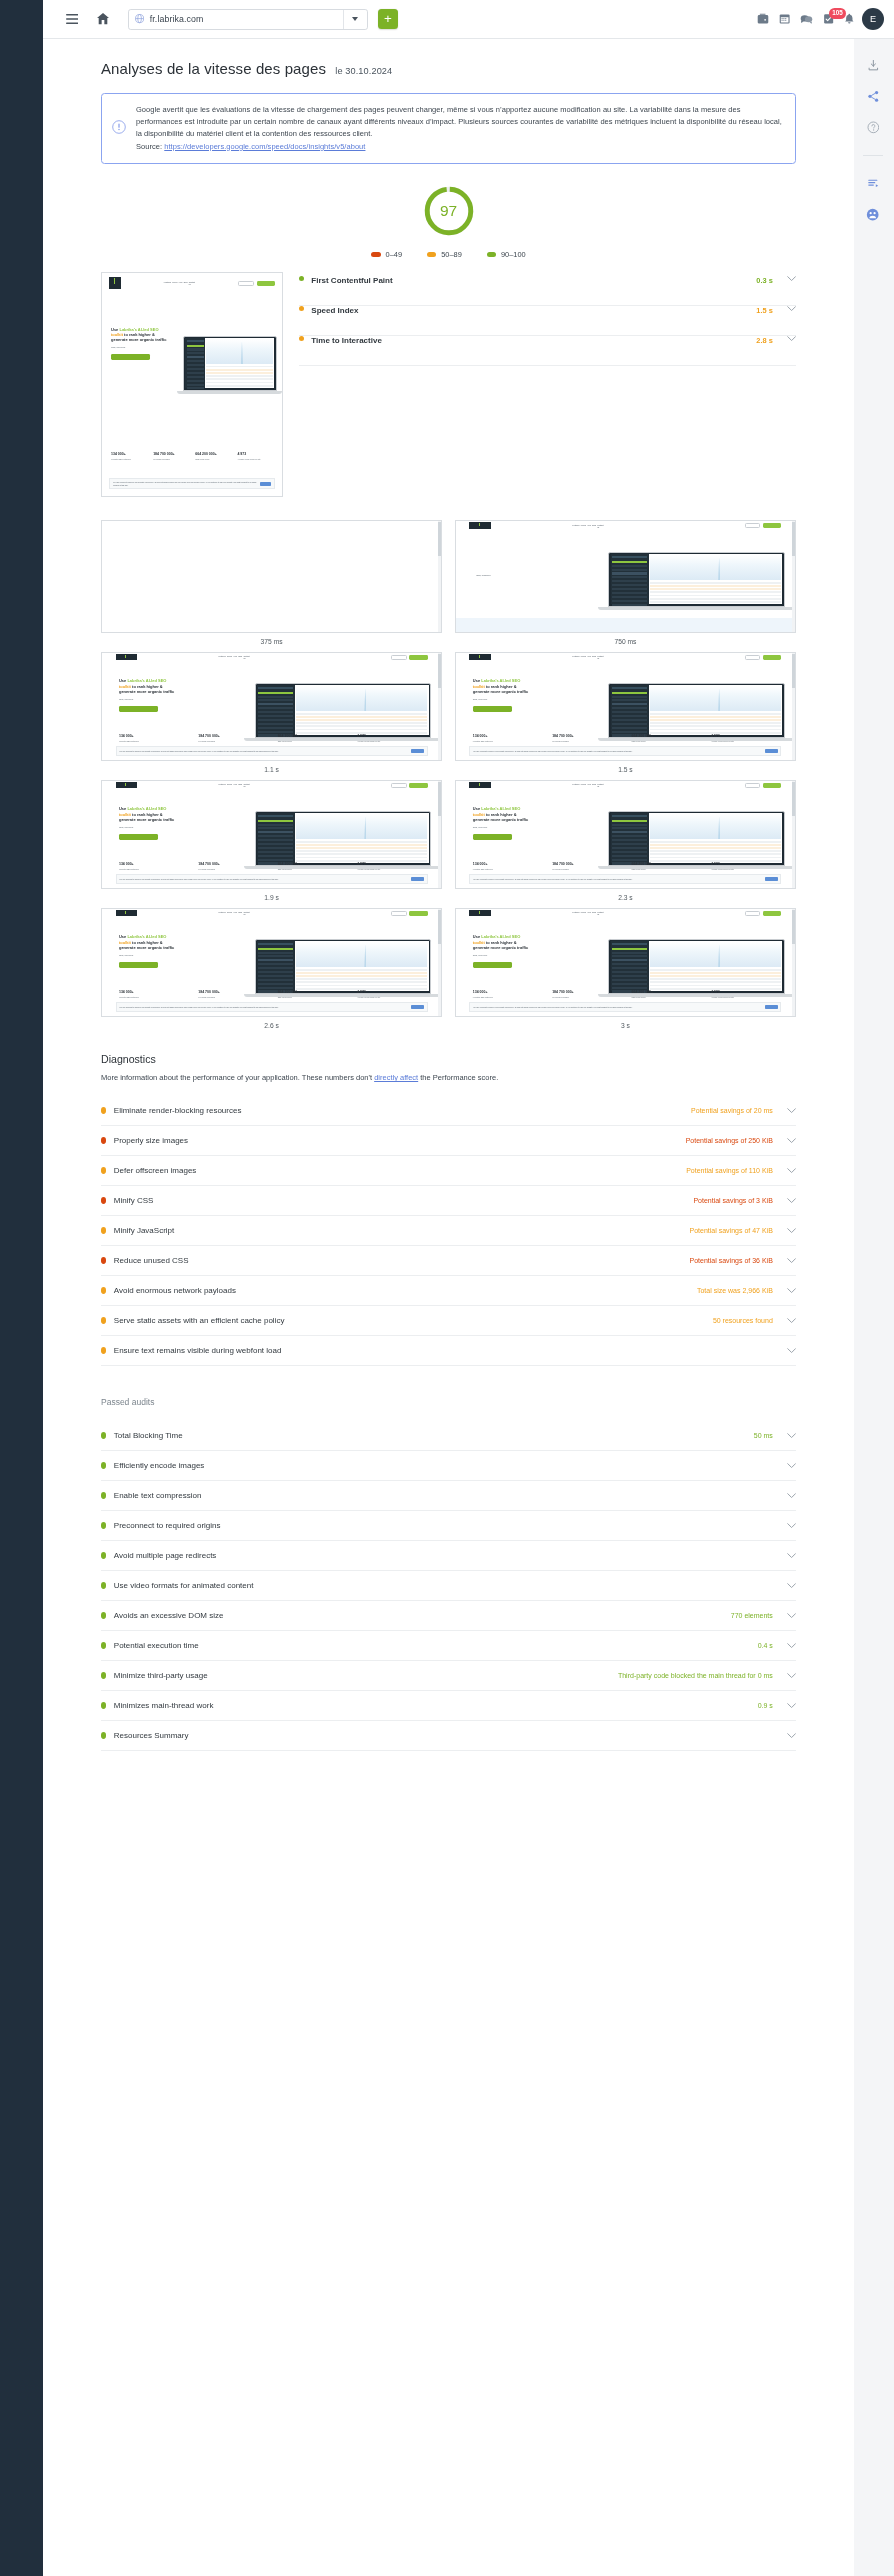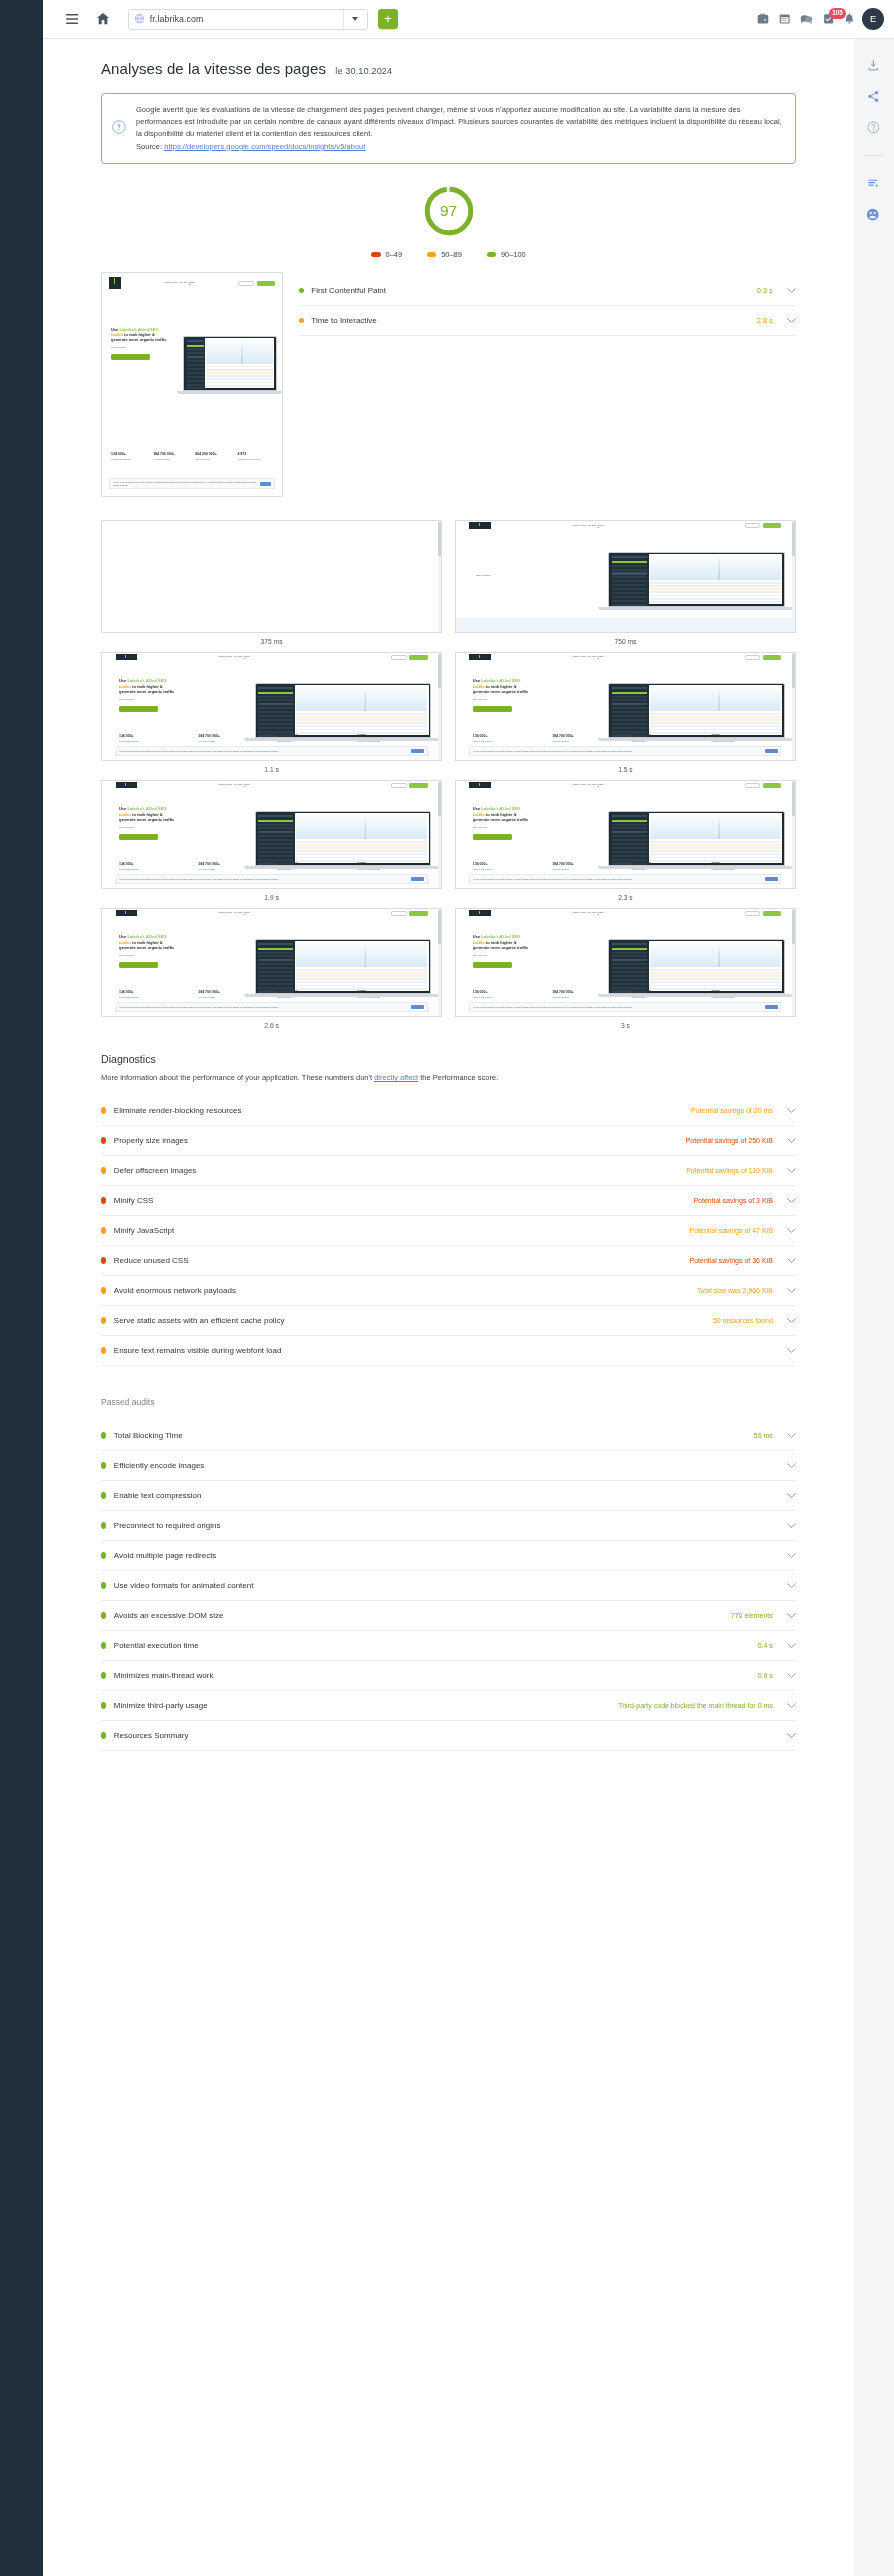--- a/index.html
+++ b/index.html
@@ -112,22 +112,22 @@
   
   .hero-row { margin-top: 12.7px; display: flex; gap: 15.5px; align-items: flex-start; }
   .hero-shot {
     width: 182px; height: 225px; border: 0.7px solid #d9dde1; background: #fff;
     position: relative; overflow: hidden; flex: 0 0 auto;
   }
 
   
   .metrics { flex: 1; margin-top: 4.2px; }
   .m-row {
-    display: flex; align-items: center; height: 30px; border-bottom: 0.7px solid #eceef0;
-    font-size: 8px; color: #32393f; cursor: pointer;
+    display: flex; height: 30px; border-bottom: 0.7px solid #eceef0;
+    font-size: 8px; color: #32393f; cursor: pointer; font-weight: bold;
   }
   .m-dot { width: 5px; height: 5px; border-radius: 50%; margin-right: 7.8px; flex: 0 0 auto; }
   .m-label { flex: 1; }
   .m-val { font-size: 7.4px; margin-right: 14px; }
   .chev { color: #9aa2aa; display:flex; }
 
   
   .strip { margin-top: 22.5px; }
   .strip-row { display: flex; gap: 12.7px; margin-bottom: 7px; }
   .cell { flex: 1; }
@@ -475,20 +475,30 @@
             <span class="m-label">First Contentful Paint</span>
             <span class="m-val" style="color:#7cb227">0.3 s</span>
             <span class="chev">
                 <svg width="9.2" height="5.6" viewBox="0 0 13 8">
                   <path d="M1 1l5.5 5.5L12 1" stroke="#9aa2aa" stroke-width="1.4" fill="none" stroke-linecap="round"></path>
                 </svg>
               </span>
           </div>
           <div class="m-row">
             <i class="m-dot" style="background:#f0a11e"></i>
+            <span class="m-label">Speed Index</span>
+            <span class="m-val" style="color:#f0a11e">1.5 s</span>
+            <span class="chev">
+                <svg width="9.2" height="5.6" viewBox="0 0 13 8">
+                  <path d="M1 1l5.5 5.5L12 1" stroke="#9aa2aa" stroke-width="1.4" fill="none" stroke-linecap="round"></path>
+                </svg>
+              </span>
+          </div>
+          <div class="m-row">
+            <i class="m-dot" style="background:#f0a11e"></i>
             <span class="m-label">Time to Interactive</span>
             <span class="m-val" style="color:#f0a11e">2.8 s</span>
             <span class="chev">
                 <svg width="9.2" height="5.6" viewBox="0 0 13 8">
                   <path d="M1 1l5.5 5.5L12 1" stroke="#9aa2aa" stroke-width="1.4" fill="none" stroke-linecap="round"></path>
                 </svg>
               </span>
           </div>
         </div>
       </div>
@@ -1260,32 +1270,32 @@
               <span class="a-label">Potential execution time</span>
               <span class="a-val" style="color:#7cb227">0.4 s</span>
               <span class="chev">
                 <svg width="9.2" height="5.6" viewBox="0 0 13 8">
                   <path d="M1 1l5.5 5.5L12 1" stroke="#9aa2aa" stroke-width="1.4" fill="none" stroke-linecap="round"></path>
                 </svg>
               </span>
             </div>
             <div class="a-row">
               <i class="a-dot" style="background:#7cb227"></i>
+              <span class="a-label">Minimize third-party usage</span>
+              <span class="a-val" style="color:#7cb227">Third-party code blocked the main thread for 0 ms</span>
+              <span class="chev">
+                <svg width="9.2" height="5.6" viewBox="0 0 13 8">
+                  <path d="M1 1l5.5 5.5L12 1" stroke="#9aa2aa" stroke-width="1.4" fill="none" stroke-linecap="round"></path>
+                </svg>
+              </span>
+            </div>
+            <div class="a-row">
+              <i class="a-dot" style="background:#7cb227"></i>
               <span class="a-label">Minimizes main-thread work</span>
               <span class="a-val" style="color:#7cb227">0.9 s</span>
-              <span class="chev">
-                <svg width="9.2" height="5.6" viewBox="0 0 13 8">
-                  <path d="M1 1l5.5 5.5L12 1" stroke="#9aa2aa" stroke-width="1.4" fill="none" stroke-linecap="round"></path>
-                </svg>
-              </span>
-            </div>
-            <div class="a-row">
-              <i class="a-dot" style="background:#7cb227"></i>
-              <span class="a-label">Minimize third-party usage</span>
-              <span class="a-val" style="color:#7cb227">Third-party code blocked the main thread for 0 ms</span>
               <span class="chev">
                 <svg width="9.2" height="5.6" viewBox="0 0 13 8">
                   <path d="M1 1l5.5 5.5L12 1" stroke="#9aa2aa" stroke-width="1.4" fill="none" stroke-linecap="round"></path>
                 </svg>
               </span>
             </div>
             <div class="a-row">
               <i class="a-dot" style="background:#7cb227"></i>
               <span class="a-label">Resources Summary</span>
               <span class="a-val" style="color:#7cb227"></span>

